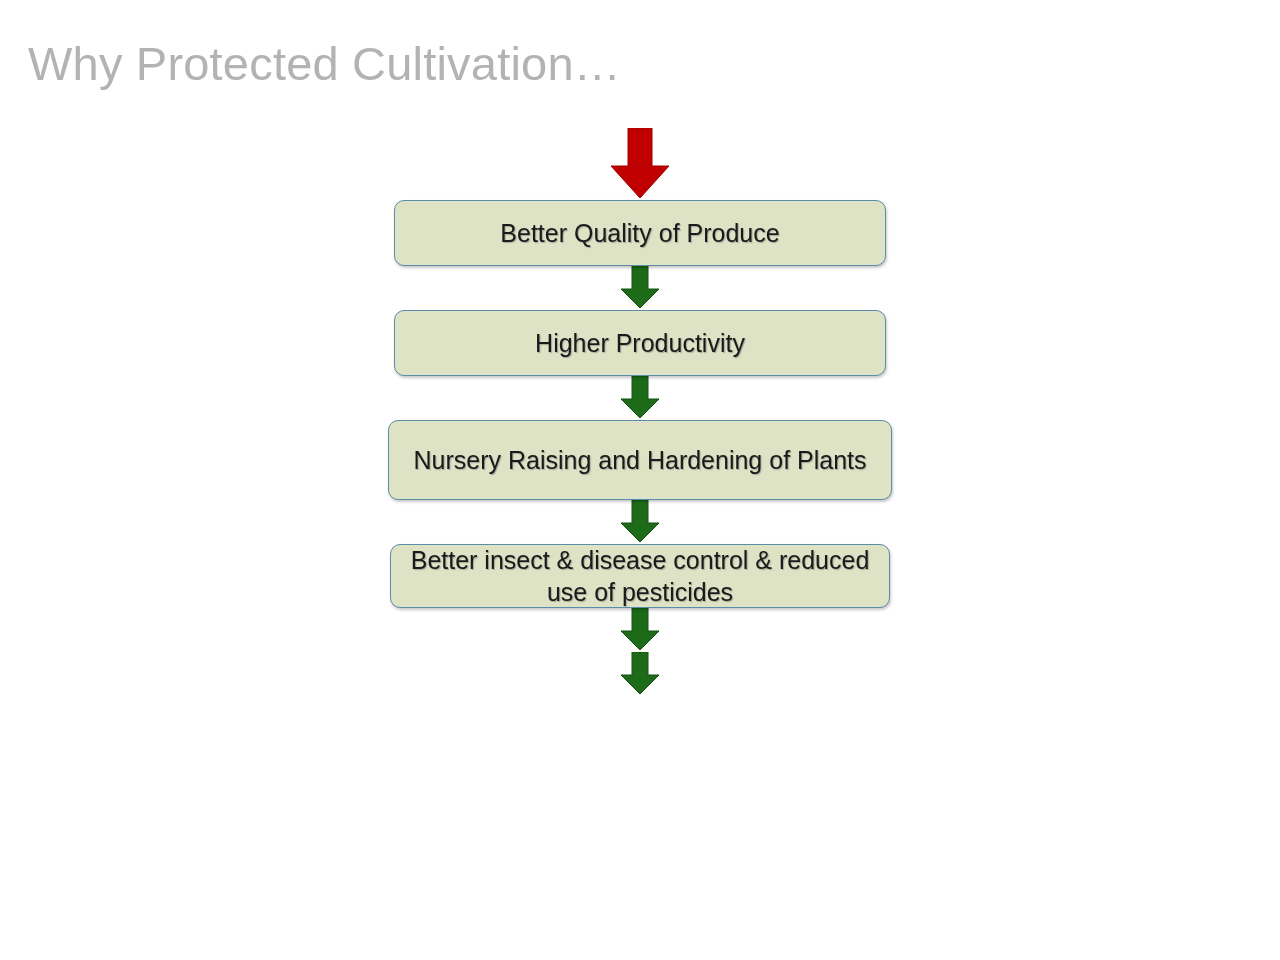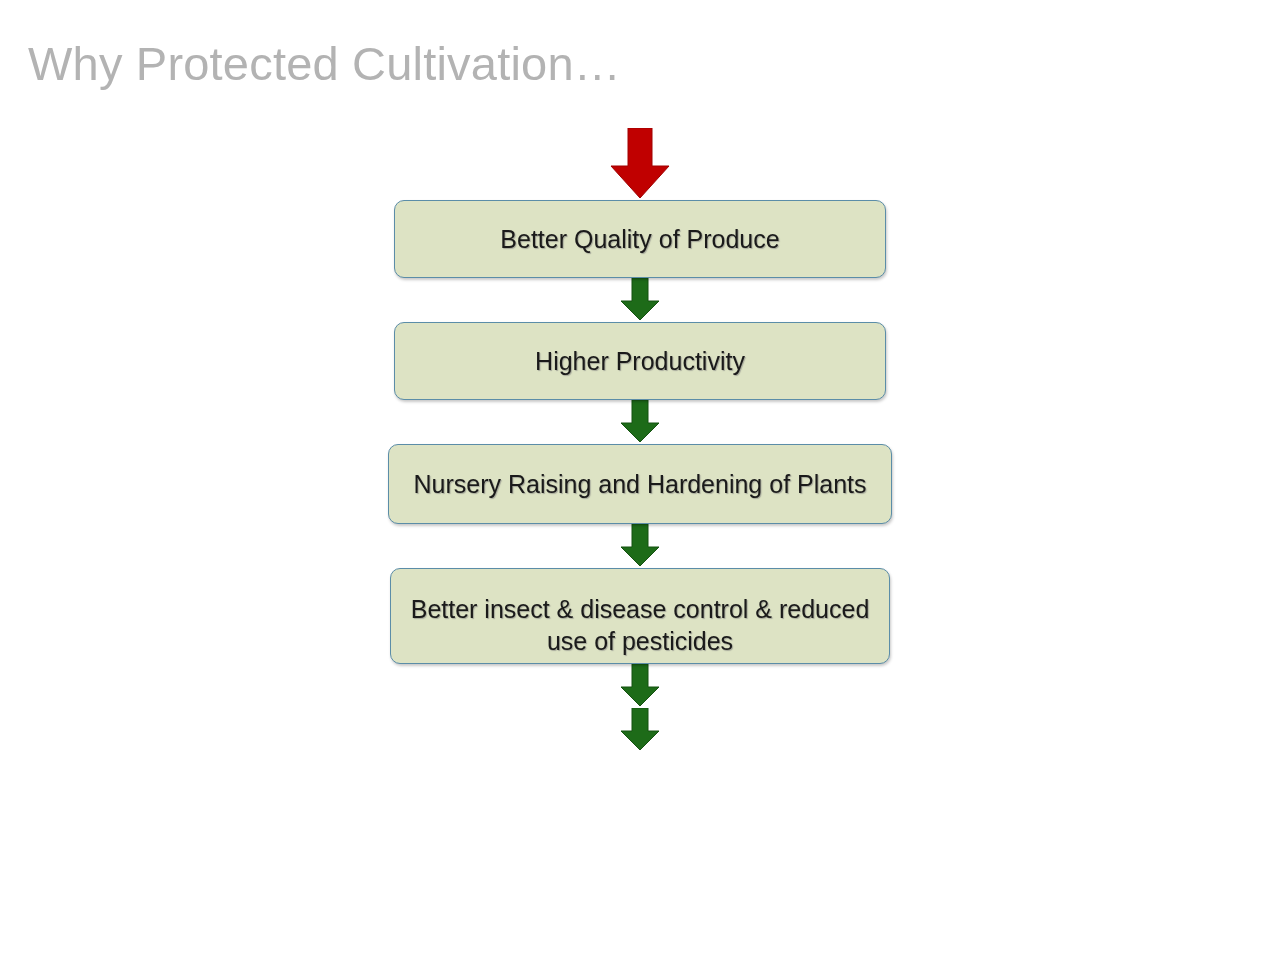--- a/index.html
+++ b/index.html
@@ -58,22 +58,22 @@
     align-items: center;
     justify-content: center;
     text-align: center;
     color: #1a1a1a;
     font-size: 25px;
     line-height: 1.28;
     padding: 6px 16px;
     text-shadow: 1px 1px 1px rgba(120,120,120,0.55);
   }
 
-  .box.w1 { width: 492px; height: 78px; }
-  .box.w2 { width: 500px; height: 96px; align-items: flex-end; }
+  .box.w1 { width: 492px; height: 66px; }
+  .box.w2 { width: 500px; height: 64px; }
   .box.w3 { width: 504px; height: 80px; }
 
   .box-text {
     display: block;
     max-width: 100%;
   }
 </style>
 </head>
 <body>
 

